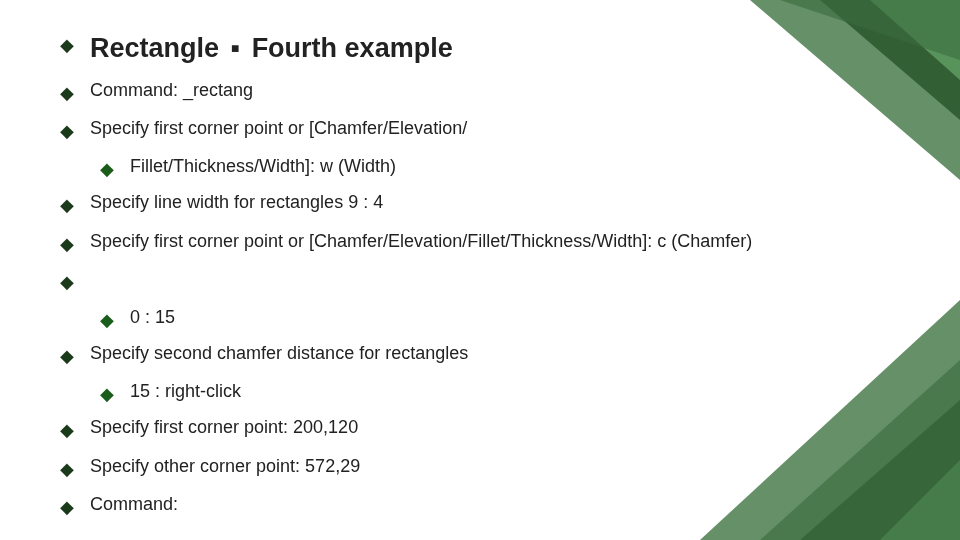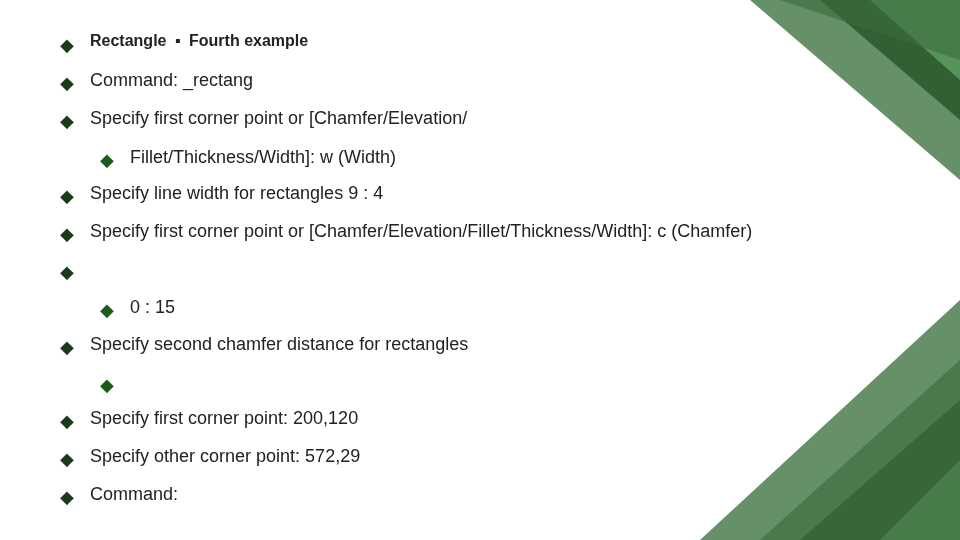--- a/index.html
+++ b/index.html
@@ -57,21 +57,21 @@
     .bullet-diamond.dark {
       color: #1a3a1a;
     }
 
     .item-text {
       flex: 1;
     }
 
     .title-line {
       font-weight: bold;
-      font-size: 16px;
+      font-size: 27px;
     }
 
     .title-line .rect-label {
       font-weight: bold;
     }
 
     .title-line .dot-separator {
       margin: 0 4px;
       font-weight: bold;
     }
@@ -129,20 +129,21 @@
       <div class="bullet-item sub">
         <span class="bullet-diamond">◆</span>
         <span class="item-text">0            : 15</span>
       </div>
       <div class="bullet-item">
         <span class="bullet-diamond dark">◆</span>
         <span class="item-text">Specify second chamfer distance for rectangles</span>
       </div>
       <div class="bullet-item sub">
         <span class="bullet-diamond">◆</span>
+        <span class="item-text">15             : right-click</span>
       </div>
       <div class="bullet-item">
         <span class="bullet-diamond dark">◆</span>
         <span class="item-text">Specify first corner point: 200,120</span>
       </div>
       <div class="bullet-item">
         <span class="bullet-diamond dark">◆</span>
         <span class="item-text">Specify other corner point: 572,29</span>
       </div>
       <div class="bullet-item">

